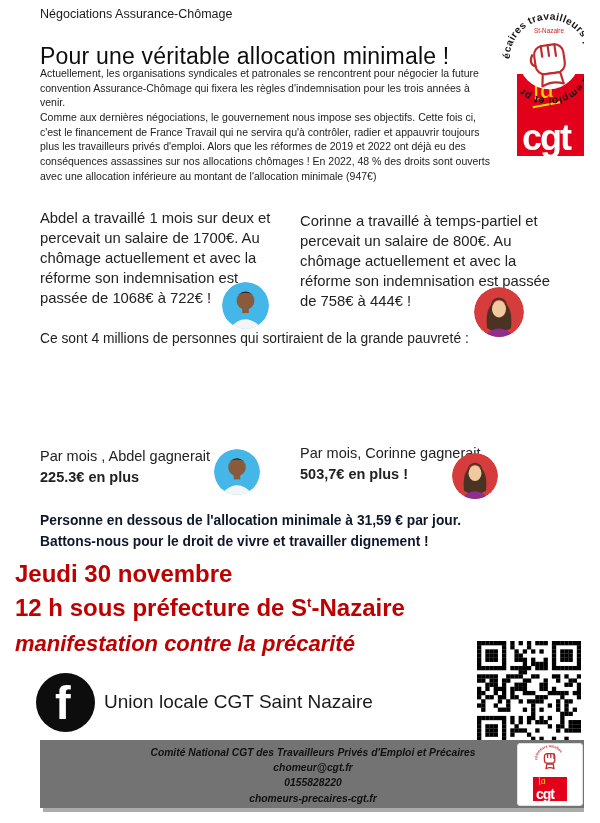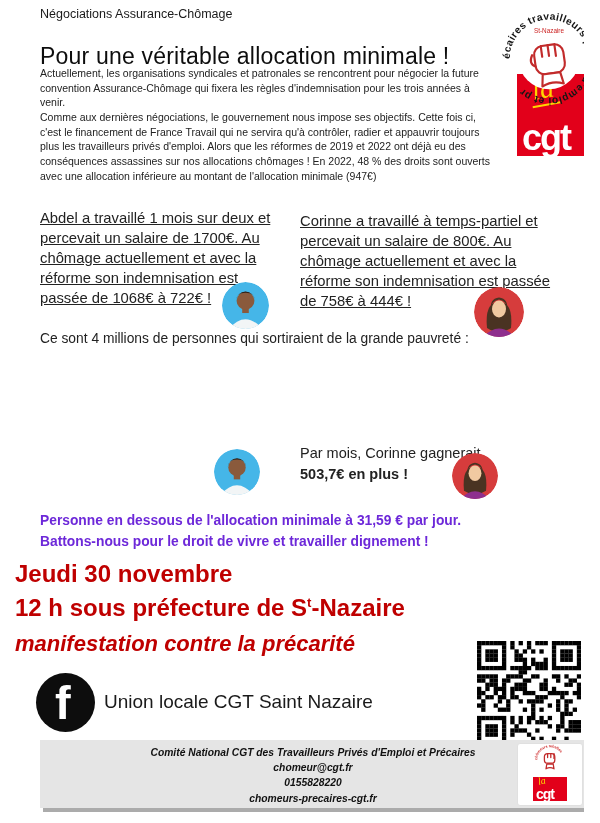--- a/index.html
+++ b/index.html
@@ -11,50 +11,50 @@
   .title{left:40px;top:43px;font-size:23px;color:#0d0d0d;white-space:nowrap;letter-spacing:.2px;}
 
   .emblem{left:498px;top:0px;width:102px;height:114px;z-index:3;}
   .cgt-box{left:517px;top:74px;width:74px;height:82px;background:#e2001a;z-index:2;}
   .cgt-la{position:absolute;top:1px;left:13px;font-family:"Liberation Serif",serif;font-style:italic;font-size:28px;color:#ffd400;transform:rotate(-10deg);border-bottom:2px solid #ffd400;line-height:1;padding:0 4px 1px 2px;}
   .cgt-word{position:absolute;bottom:0px;left:5px;font-size:36px;font-weight:bold;letter-spacing:-2px;color:#ffffff;line-height:1;}
 
   .intro{left:40px;top:66px;width:455px;font-size:10.5px;line-height:1.4;color:#222;}
   .intro p{margin:0;}
 
-  .case{font-size:14.8px;line-height:1.35;color:#222;text-decoration:underline;}
+  .case{font-size:14.8px;line-height:1.35;color:#222;}
   .case-left{left:40px;top:209px;width:242px;}
   .case-right{left:300px;top:212px;width:262px;}
 
   .avatar{border-radius:50%;overflow:hidden;line-height:0;}
   .avatar svg{display:block;width:100%;height:100%;}
 
   .claim{left:40px;top:329px;width:482px;font-size:13.8px;line-height:1.38;color:#222;}
   .claim p{margin:0;}
 
   .gain{font-size:14.5px;line-height:1.42;color:#222;}
   .gain .amount{font-weight:bold;}
   .gain-left{left:40px;top:446px;width:215px;}
   .gain-right{left:300px;top:443px;width:215px;}
 
-  .statement{left:40px;top:511px;width:520px;font-size:13.8px;font-weight:bold;line-height:1.5;color:#6d28d9;}
+  .statement{left:40px;top:511px;width:520px;font-size:13.8px;font-weight:bold;line-height:1.5;color:#0f172a;}
 
   .event{left:15px;top:560px;width:520px;text-align:left;color:#bf0000;}
   .event-l1{font-size:24px;font-weight:bold;margin:0 0 6px 0;}
   .event-l2{font-size:24px;font-weight:bold;margin:0 0 9px 0;}
   .event-l2 sup{font-size:0.55em;vertical-align:super;}
   .event-l3{font-size:22px;font-weight:bold;font-style:italic;margin:0;}
 
   .qr{left:477px;top:641px;width:104px;height:104px;line-height:0;}
 
   .fb-circle{left:36px;top:673px;width:59px;height:59px;border-radius:50%;background:#0d0d0d;overflow:hidden;}
   .fb-f{position:absolute;left:19px;top:6px;color:#fff;font-size:47px;font-weight:bold;font-family:"Liberation Sans",sans-serif;line-height:1;}
   .fb-label{left:104px;top:691px;font-size:19px;color:#1a1a1a;}
 
-  .footer{left:40px;top:740px;width:546px;height:68px;background:#e5e5e5;box-shadow:3px 4px 0 #ababab;}
+  .footer{left:40px;top:740px;width:546px;height:68px;background:#737373;box-shadow:3px 4px 0 #ababab;}
   .footer-text{position:absolute;left:0;top:5px;width:100%;text-align:center;font-style:italic;font-weight:bold;font-size:10.3px;line-height:1.48;color:#111;}
   .footer-text div{margin:0;}
   .footer-logo{position:absolute;right:3px;top:3px;width:64px;height:61px;background:#ffffff;border:1px solid #e0e0e0;border-radius:3px;text-align:center;}
   .mini-emblem{width:32px;height:32px;margin:0 auto;line-height:0;}
   .mini-cgt{position:relative;width:34px;height:24px;margin:1px auto 0 auto;background:#e2001a;}
   .mini-la{position:absolute;top:-1px;left:5px;font-family:"Liberation Serif",serif;font-style:italic;font-size:10px;color:#ffd400;transform:rotate(-10deg);line-height:1;}
   .mini-cgt-word{position:absolute;bottom:0px;left:3px;font-size:14px;font-weight:bold;letter-spacing:-1px;color:#fff;line-height:1;}
 </style>
 </head>
 <body>
@@ -111,20 +111,24 @@
       <path d="M18,100 Q50,66 82,100 Z" fill="#8e2f8e"></path>
       <ellipse cx="50" cy="44" rx="14" ry="17" fill="#f1c9a1"></ellipse>
       <path d="M50,25 q-17,2 -16,24 q-4,-26 16,-28 q20,2 16,28 q1,-22 -16,-24 z" fill="#4a3322"></path>
     </svg>
   </div>
 
   <div class="abs claim">
     <p>Ce sont 4 millions de personnes qui sortiraient de la grande pauvreté :</p>
   </div>
 
+  <div class="abs gain gain-left">
+    <div>Par mois , Abdel gagnerait</div>
+    <div class="amount">225.3€ en plus</div>
+  </div>
   <div class="abs gain gain-right">
     <div>Par mois, Corinne gagnerait</div>
     <div class="amount">503,7€ en plus !</div>
   </div>
 
   <div class="abs avatar" style="left:214px;top:449px;width:46px;height:46px;">
     <svg viewBox="0 0 100 100">
       <circle cx="50" cy="50" r="50" fill="#45b6e8"></circle>
       <rect x="43" y="50" width="14" height="16" fill="#8a5a3c"></rect>
       <path d="M14,100 Q50,58 86,100 Z" fill="#f2f5f6"></path>

